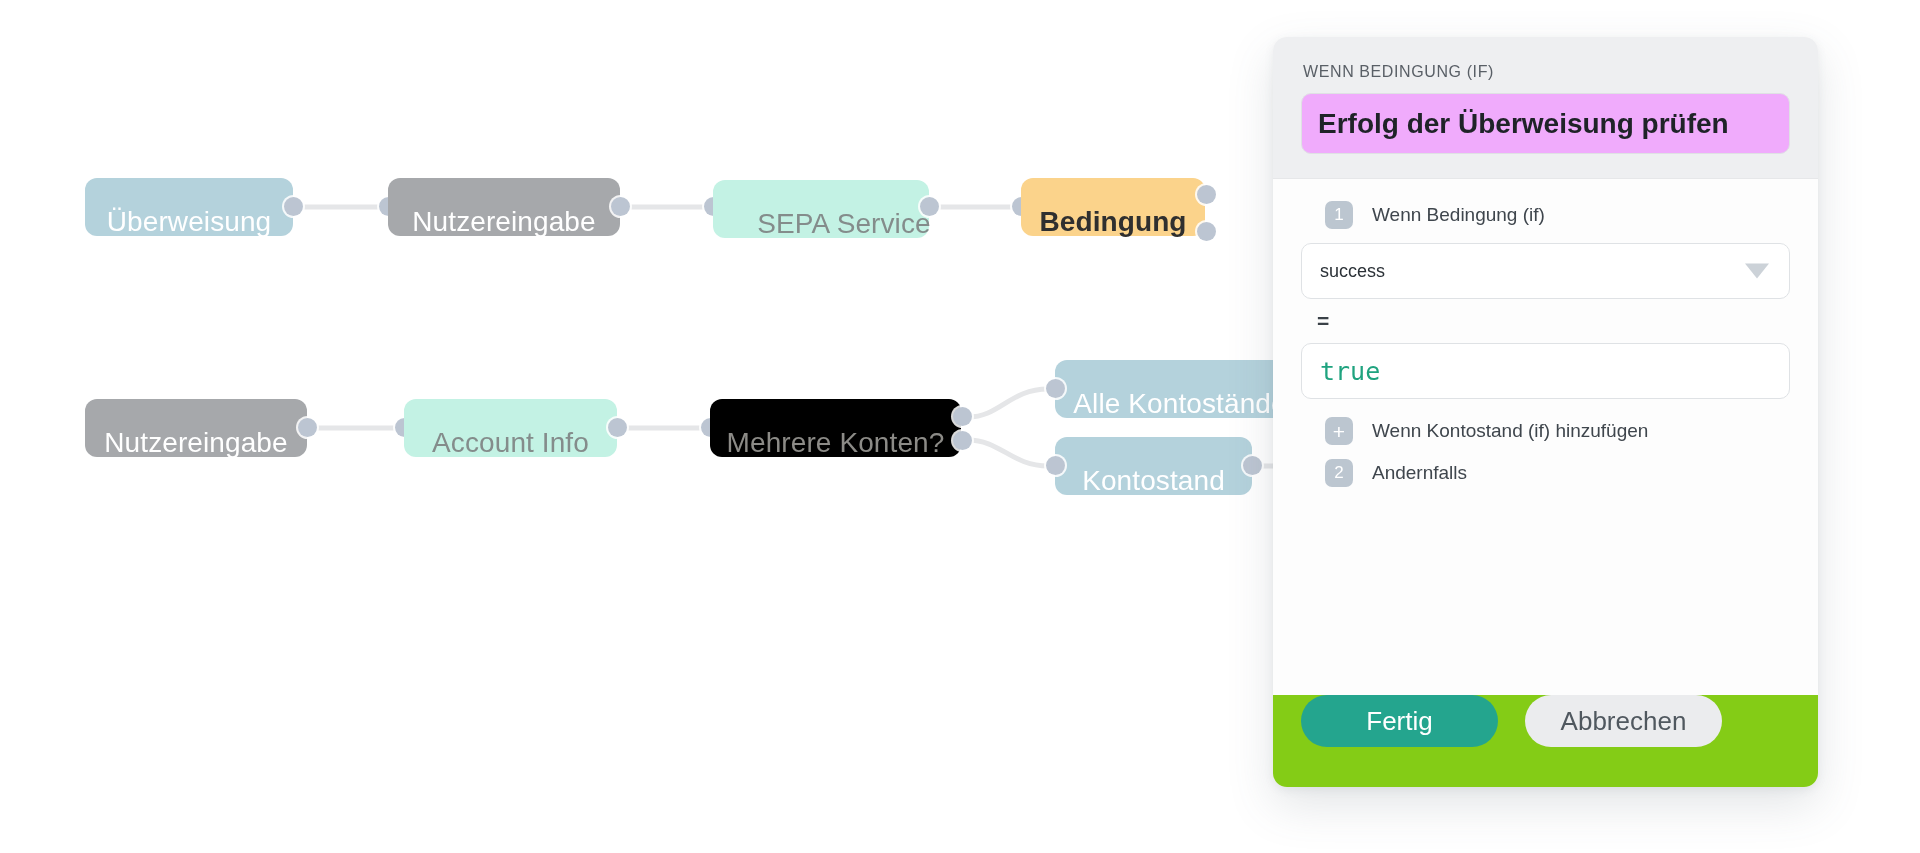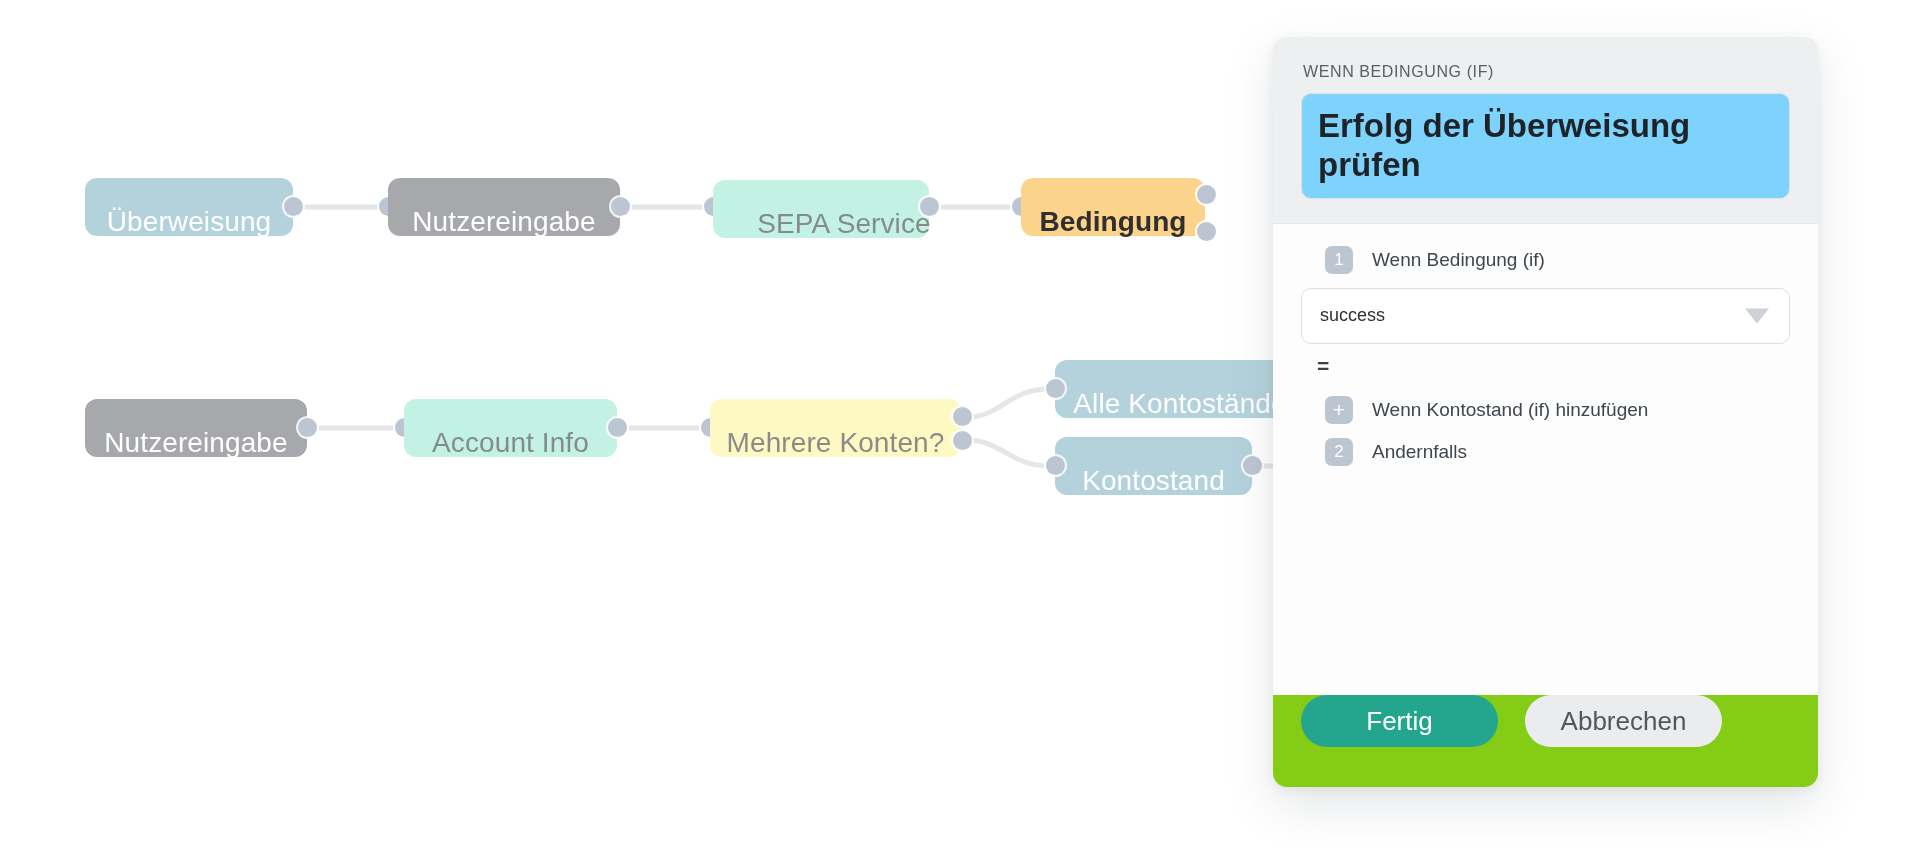--- a/index.html
+++ b/index.html
@@ -30,21 +30,21 @@
   }
 
   .n-blue   {background:#b4d2dc;}
   .n-blue   .label{color:#ffffff;}
   .n-gray   {background:#a6a8ab;}
   .n-gray   .label{color:#ffffff;}
   .n-mint   {background:#c3f2e4;}
   .n-mint   .label{color:#848c8b;}
   .n-amber  {background:#fbd38b;}
   .n-amber  .label{color:#2f2f2f;font-weight:bold;}
-  .n-amber-l{background:#fef9c3;}
+  .n-amber-l{background:#000000;}
   .n-amber-l .label{color:#8c8b87;}
 
   .port{
     position:absolute;
     width:19px;height:19px;border-radius:50%;
     background:#bcc5d2;
     box-shadow:0 0 0 2px rgba(255,255,255,.85);
   }
 
   
@@ -63,25 +63,25 @@
     padding:26px 28px 24px 28px;
     border-bottom:1px solid #e6e7e9;
   }
   .eyebrow{
     font-size:16px;
     letter-spacing:.6px;
     color:#595f66;
     margin:0 0 12px 2px;
   }
   .title-input{
-    background:#7dd3fc;
+    background:#f0abfc;
     border:1px solid #dfe1e4;
     border-radius:10px;
     padding:13px 16px;
-    font-size:33px;
+    font-size:28px;
     font-weight:bold;
     color:#1f2328;
     line-height:1.18;
   }
 
   #panel-body{
     flex:1;
     padding:22px 28px 0 28px;
     background:#fdfdfd;
   }
@@ -248,20 +248,23 @@
       <span class="row-label">Wenn Bedingung (if)</span>
     </div>
 
     <div class="field">
       <span class="val">success</span>
       <span class="caret"></span>
     </div>
 
     <div class="op">=</div>
 
+    <div class="field code">
+      <span class="val">true</span>
+    </div>
 
     <div class="row" style="margin-top:18px;">
       <span class="badge plus">+</span>
       <span class="row-label">Wenn Kontostand (if) hinzufügen</span>
     </div>
 
     <div class="row">
       <span class="badge">2</span>
       <span class="row-label">Andernfalls</span>
     </div>

